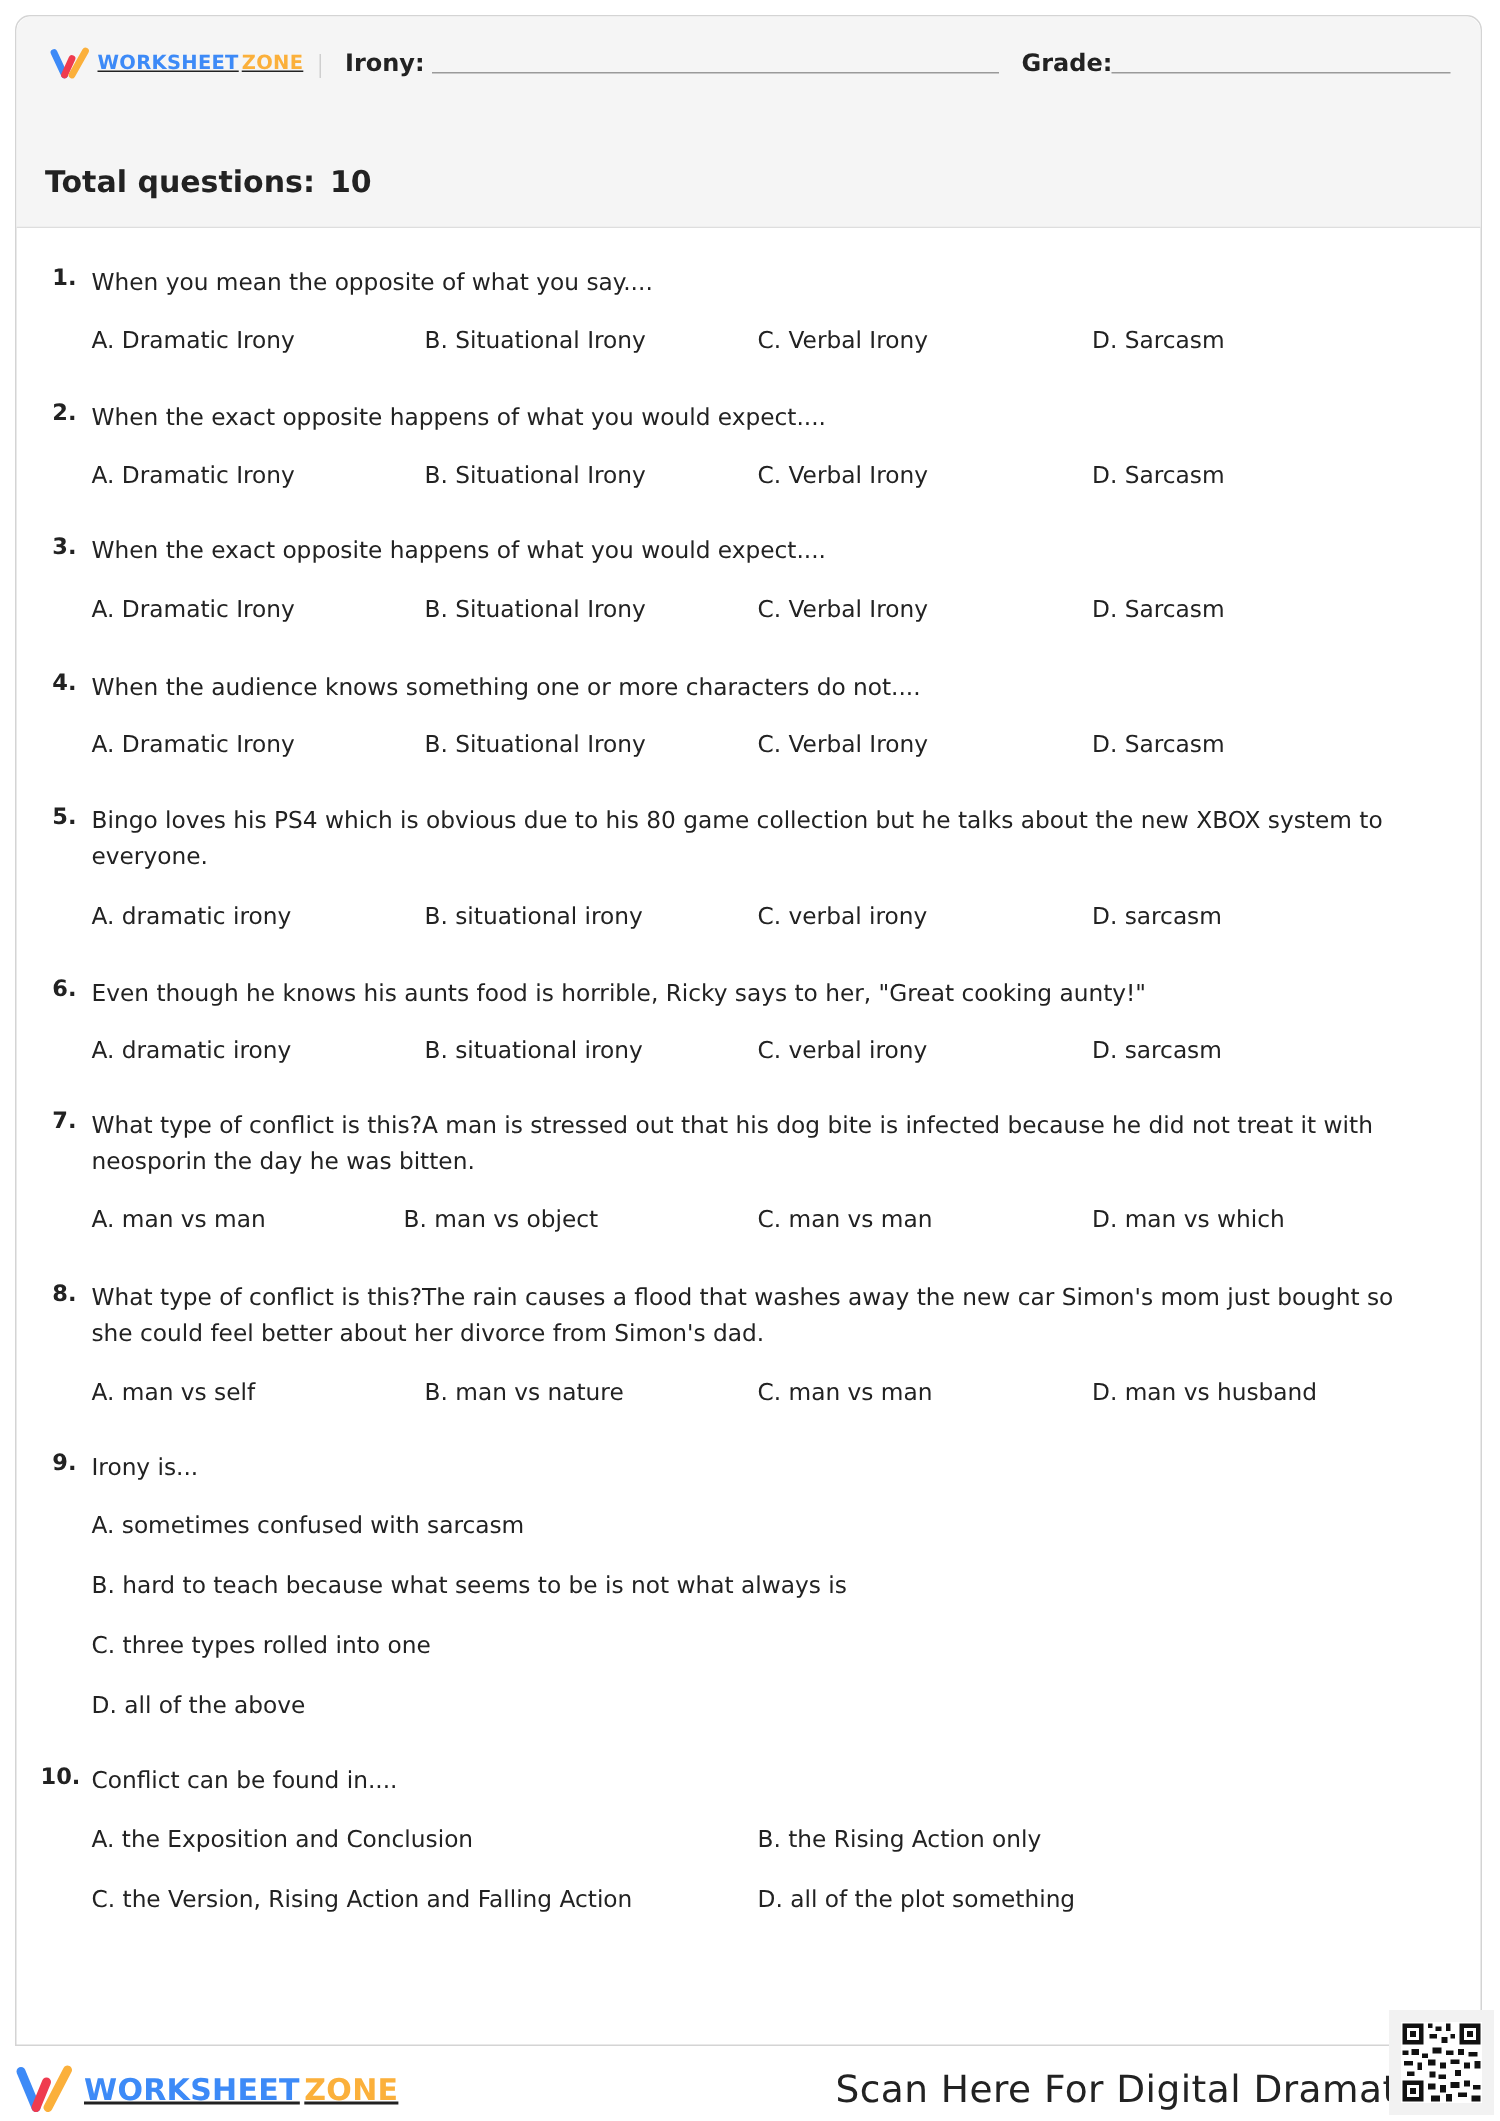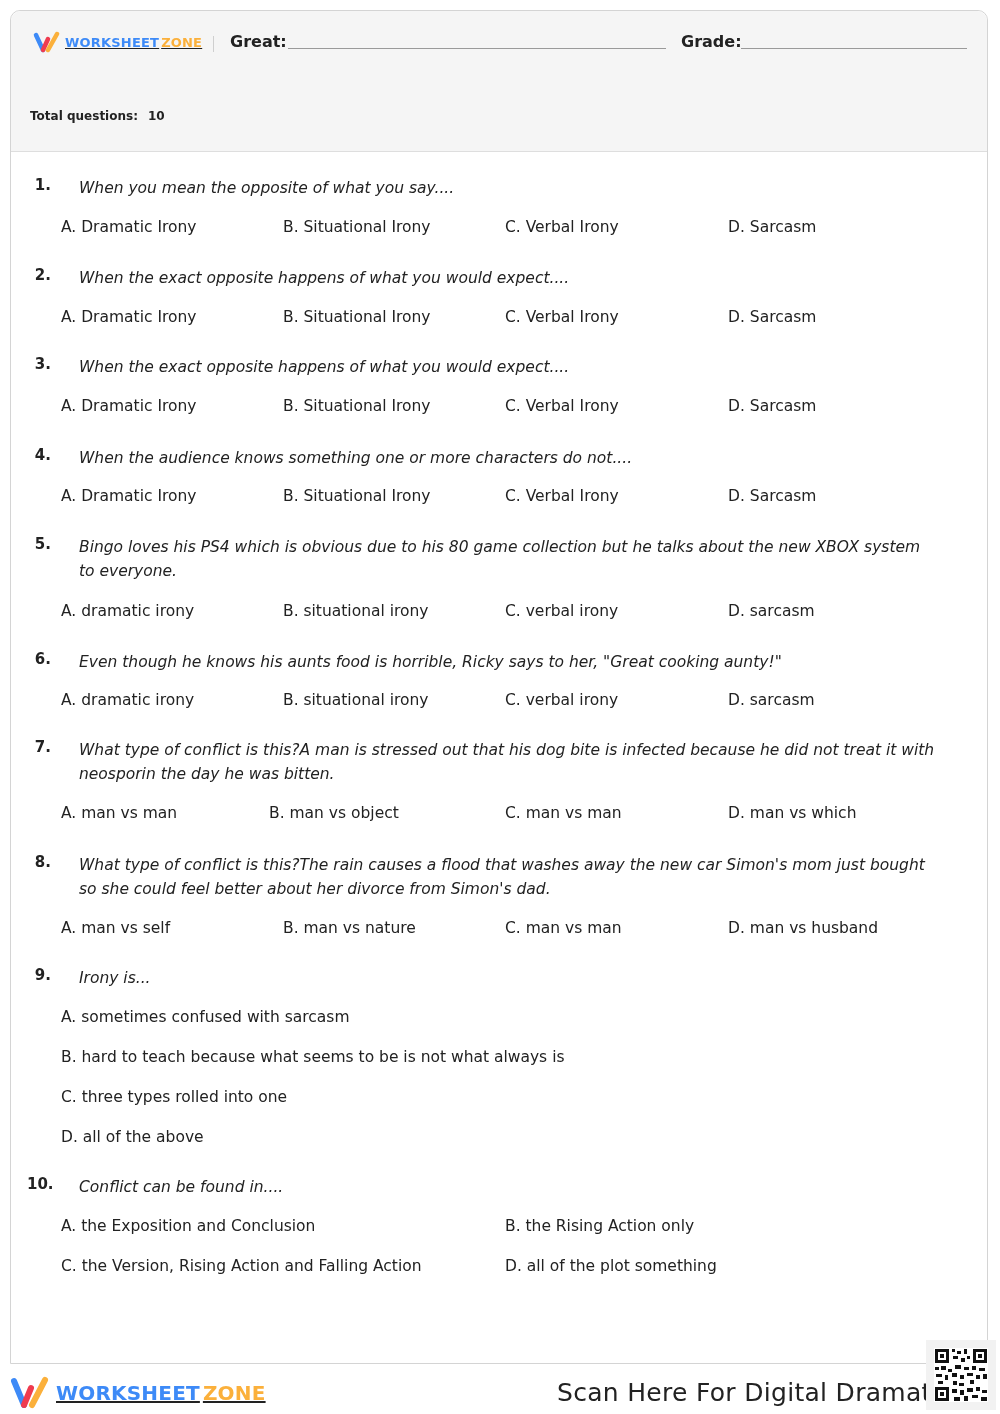--- a/index.html
+++ b/index.html
@@ -18,26 +18,26 @@
   }
   .logo { position: absolute; display: flex; align-items: center; text-decoration: underline; }
   .logo .wz-word { font-family: "DejaVu Sans", sans-serif; font-weight: bold; letter-spacing: 0.2px; }
   .logo .w1 { color: #3d8af7; }
   .logo .w2 { color: #fbb03b; text-align: right; }
   .hdr-logo { left: 22px; top: 20px; }
   .hdr-logo .wz-word { font-size: 13px; }
   .sep { position: absolute; left: 202px; top: 25px; width: 1px; height: 16px; background: #cfcfcf; }
   .field-label { position: absolute; top: 21px; font-weight: bold; font-size: 16px; color: #222; }
   .field-line { position: absolute; top: 37px; height: 1px; background: #9a9a9a; }
-  .total { position: absolute; left: 19px; top: 98px; font-size: 12px; font-weight: bold; color: #222; }
+  .total { position: absolute; left: 19px; top: 98px; font-size: 20px; font-weight: bold; color: #222; }
   .total .num { margin-left: 10px; }
 
   .q { position: absolute; left: 27px; width: 910px; font-size: 15.5px; color: #222; }
   .q .num { position: absolute; left: 0; width: 24px; text-align: right; font-weight: bold; font-size: 15px; }
-  .q .stem { margin-left: 52px; line-height: 24px; font-style: italic; }
+  .q .stem { margin-left: 34px; line-height: 24px; }
   .opts { position: absolute; left: 61px; font-size: 15.5px; color: #222; }
   .opt { position: absolute; white-space: nowrap; }
 
   .footer-logo { left: 10px; top: 1376px; }
   .footer-logo .wz-word { font-size: 20px; }
   .scan { position: absolute; left: 557px; top: 1378px; font-size: 25px; color: #222; letter-spacing: 0.3px; }
   .qr { position: absolute; left: 926px; top: 1340px; width: 70px; height: 70px; background: #f2f2f2; }
 </style>
 </head>
 <body>
@@ -47,21 +47,21 @@
     <div class="logo hdr-logo">
       <svg width="32" height="22" viewBox="0 0 32 22">
         <line x1="3" y1="4" x2="10" y2="19" stroke="#3d8af7" stroke-width="4.5" stroke-linecap="round"></line>
         <line x1="10" y1="19" x2="15" y2="8" stroke="#ef3b4f" stroke-width="4.5" stroke-linecap="round"></line>
         <line x1="15" y1="19" x2="24" y2="3" stroke="#fbb03b" stroke-width="4.5" stroke-linecap="round"></line>
       </svg>
       <span class="wz-word w1">WORKSHEET</span>
       <span class="wz-word w2" style="margin-left:2px">ZONE</span>
     </div>
     <div class="sep"></div>
-    <span class="field-label" style="left:219px">Great:</span>
+    <span class="field-label" style="left:219px">Irony:</span>
     <div class="field-line" style="left:277px; width:378px"></div>
     <span class="field-label" style="left:670px">Grade:</span>
     <div class="field-line" style="left:730px; width:226px"></div>
     <div class="total">
       <span>Total questions:</span><span class="num">10</span>
     </div>
   </div>
 </div>
 
 <div class="q" style="top:176px">

